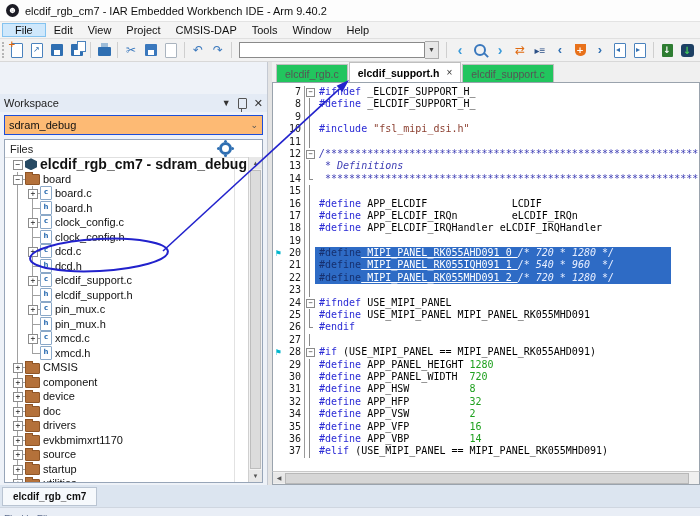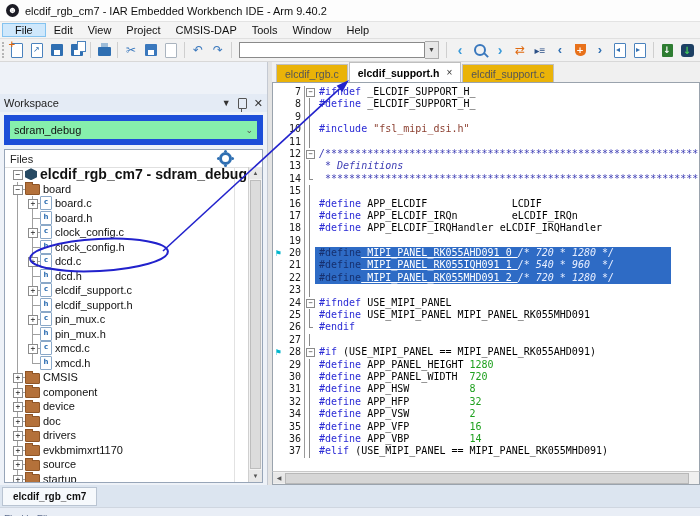--- a/index.html
+++ b/index.html
@@ -52,21 +52,21 @@
   
   .main{display:flex;height:423px;}
   .wspanel{width:268px;flex:none;background:#eef2f8;border-right:1px solid #c4c9d2;
     display:flex;flex-direction:column;box-sizing:border-box;}
   .wshead{height:18px;display:flex;align-items:center;background:#e4ebf5;
     padding:0 4px;font-size:11px;color:#222;margin-top:32px;}
   .wshead .sp{margin-left:auto;display:flex;gap:7px;align-items:center;color:#333;font-size:9px;}
   .pinic{display:inline-block;width:7px;height:9px;border:1px solid #555;border-radius:1px;position:relative;}
   .pinic::after{content:"";position:absolute;left:2px;bottom:-4px;width:1px;height:4px;background:#555;}
   .wscombo-row{padding:3px 4px 4px 4px;}
-  .wscombo{height:18px;background:#86efac;border:6px solid #1d4ed8;display:flex;align-items:center;
+  .wscombo{height:18px;background:#fdba74;border:1px solid #1d4ed8;display:flex;align-items:center;
     font-size:11px;color:#111;padding-left:4px;gap:20px;}
   .wscombo .cv{margin-left:auto;font-size:9px;color:#555;padding-right:4px;}
   .filespanel{margin:0 4px 2px 4px;flex:1;background:#fff;border:1px solid #97a5b8;
     position:relative;overflow:hidden;}
   .fhead{height:17px;display:flex;align-items:center;font-size:11px;color:#222;
     border-bottom:1px solid #e0e0e0;padding:0 30px 0 5px;}
   .gear{margin-left:auto;width:7px;height:7px;border:3px solid #2f6fb2;border-radius:50%;
     box-shadow:0 -7px 0 -5px #2f6fb2,0 7px 0 -5px #2f6fb2,-7px 0 0 -5px #2f6fb2,7px 0 0 -5px #2f6fb2;}
   .fbody{position:absolute;top:17px;left:0;right:13px;bottom:0;overflow:hidden;font-size:11px;color:#111;}
   .fdiv{position:absolute;top:17px;bottom:0;right:27px;border-left:1px solid #e2e2e2;}
@@ -89,21 +89,21 @@
   .fsb .ar{height:12px;font-size:6px;line-height:12px;text-align:center;color:#555;background:#e8e8e8;}
   .fsb .ar.dn{position:absolute;bottom:0;left:0;right:0;}
   .fsb .th{position:absolute;top:13px;bottom:13px;left:1px;right:1px;background:#dcdcdc;border:1px solid #bdbdbd;}
 
   .splitter{width:4px;background:#e4e4e4;flex:none;}
 
   
   .editor{flex:1;display:flex;flex-direction:column;background:#f0f0f0;min-width:0;}
   .tabs{height:20px;display:flex;align-items:flex-end;padding-left:4px;background:#f0f0f0;}
   .tab{height:17px;display:flex;align-items:center;padding:0 8px;font-size:10.5px;color:#555;
-    background:#eab308;border:1px solid #bfbfbf;border-bottom:none;margin-right:1px;}
+    background:#22c55e;border:1px solid #bfbfbf;border-bottom:none;margin-right:1px;}
   .tab.active{background:#fff;color:#000;font-weight:bold;height:19px;}
   .tab .x{margin-left:7px;color:#333;font-size:10px;font-weight:normal;}
   .codewrap{flex:1;background:#fff;border:1px solid #9aa3ad;border-bottom:none;overflow:hidden;position:relative;}
   .code{padding-top:3px;}
   .cl{height:12.4px;display:flex;align-items:center;white-space:pre;
     font:10px/12.4px "DejaVu Sans Mono",monospace;}
   .cl .flg{width:11px;flex:none;text-align:center;color:#00b5cc;font-size:9px;}
   .cl .num{width:17px;flex:none;text-align:right;color:#1a1a1a;padding-right:3px;
     border-right:1px solid #9a9a9a;}
   .cl .fold{width:10px;flex:none;position:relative;height:12.4px;}

